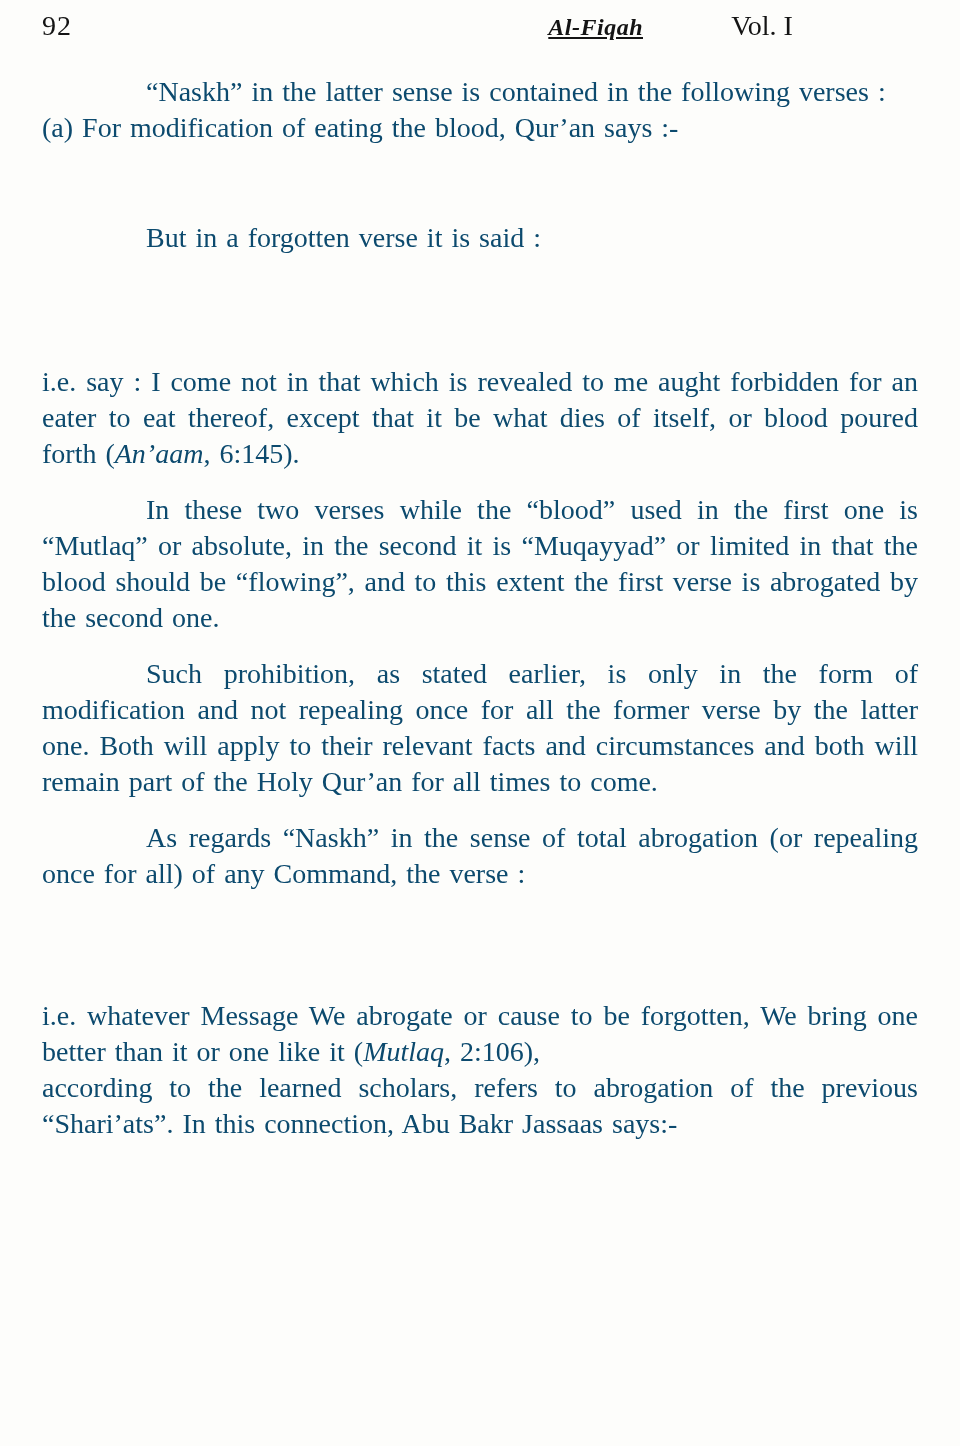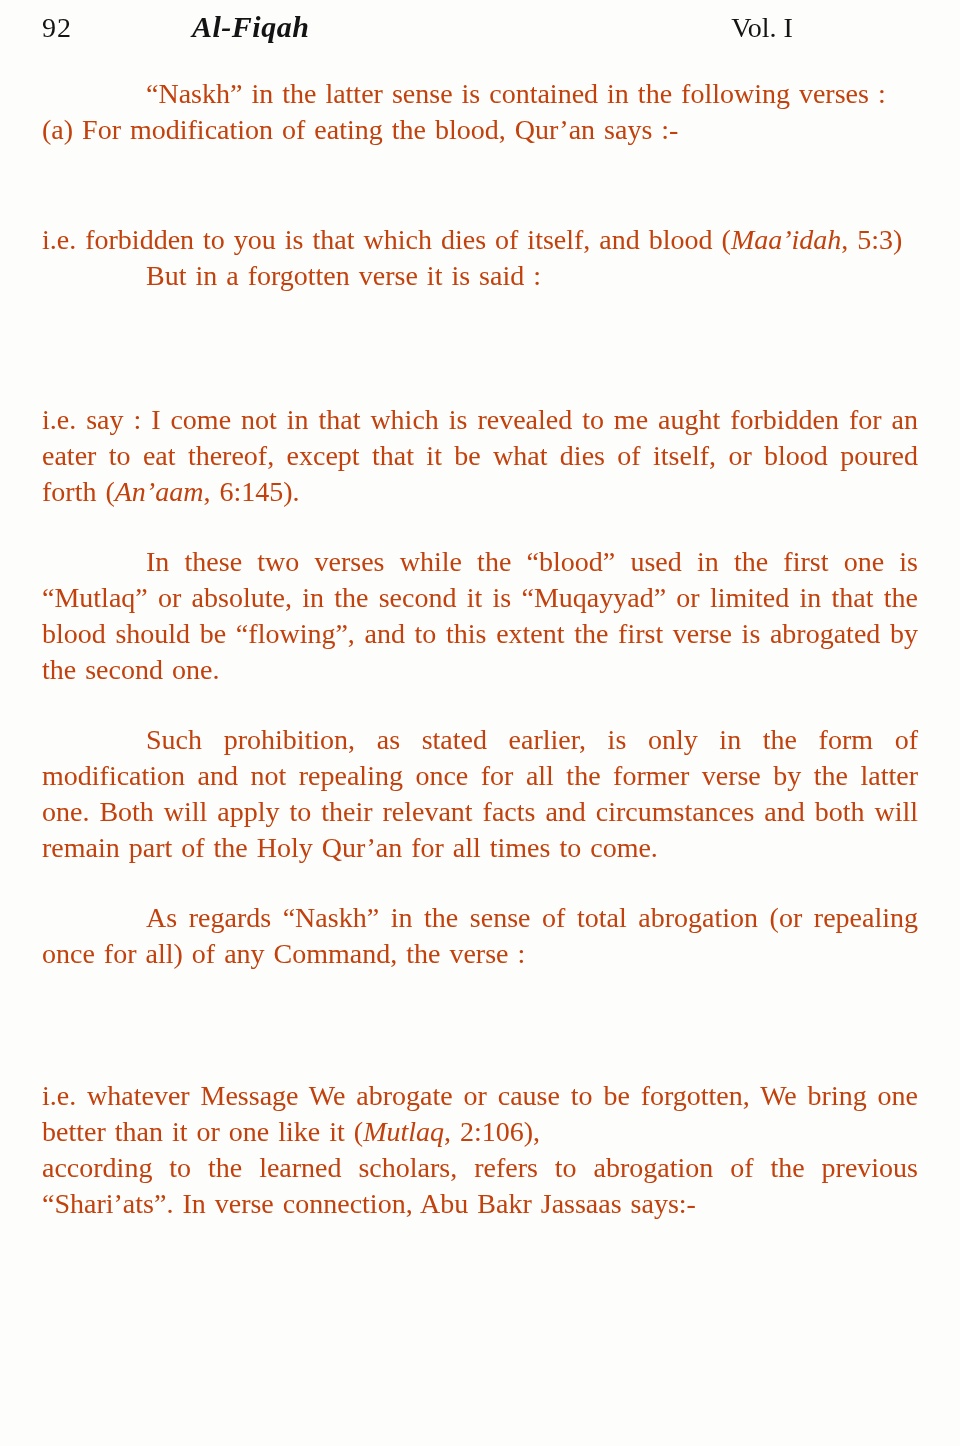--- a/index.html
+++ b/index.html
@@ -15,49 +15,51 @@
     color: #141414;
     padding: 10px 42px 0 42px;
     overflow: hidden;
   }
 
   .header {
     display: flex;
     align-items: baseline;
     font-size: 28px;
     margin-bottom: 32px;
+    gap: 25px;
   }
   .pg-num {
     width: 150px;
     letter-spacing: 1px;
   }
   .book-title {
     flex: 1;
-    text-align: left;
+    text-align: right;
     font-style: italic;
     font-weight: bold;
-    font-size: 30px;
+    font-size: 24px;
     letter-spacing: 0.5px;
+    text-decoration: underline;
   }
   .volume {
     width: 250px;
     text-align: center;
     padding-right: 62px;
   }
 
   .body-text p {
     font-size: 28px;
     line-height: 36px;
     text-align: justify;
     word-spacing: 2px;
-    color: #c2410c;
+    color: #0c4a6e;
   }
   .indent { text-indent: 104px; }
 
-  .mt { margin-top: 34px; }
+  .mt { margin-top: 20px; }
 
   .verse-gap { width: 100%; }
   .gap-a { height: 74px; }
   .gap-b { height: 108px; }
   .gap-c { height: 106px; }
 
   em { font-style: italic; }
 </style>
 </head>
 <body>
@@ -71,35 +73,34 @@
   </div>
 
   <div class="body-text">
 
     <p class="indent">“Naskh” in the latter sense is contained in the following verses :</p>
 
     <p>(a)  For modification of eating the blood, Qur’an says :-</p>
 
     <div class="verse-gap gap-a"></div>
 
-    <p><span>i.e. forbidden to you is that which dies of itself, and blood (</span><em>Maa’idah</em><span>, 5:3)</span></p>
 
     <p class="indent">But in a forgotten verse it is said :</p>
 
     <div class="verse-gap gap-b"></div>
 
     <p><span>i.e. say : I come not in that which is revealed to me aught forbidden for an eater to eat thereof, except that it be what dies of itself, or blood poured forth (</span><em>An’aam</em><span>, 6:145).</span></p>
 
     <p class="indent mt">In these two verses while the “blood” used in the first one is “Mutlaq” or absolute, in the second it is “Muqayyad” or limited in that the blood should be “flowing”, and to this extent the first verse is abrogated by the second one.</p>
 
     <p class="indent mt">Such prohibition, as stated earlier, is only in the form of modification and not repealing once for all the former verse by the latter one. Both will apply to their relevant facts and circumstances and both will remain part of the Holy Qur’an for all times to come.</p>
 
     <p class="indent mt">As regards “Naskh” in the sense of total abrogation (or repealing once for all) of any Command, the verse :</p>
 
     <div class="verse-gap gap-c"></div>
 
     <p><span>i.e. whatever Message We abrogate or cause to be forgotten, We bring one better than it or one like it (</span><em>Mutlaq</em><span>, 2:106),</span></p>
 
-    <p>according to the learned scholars, refers to abrogation of the previous “Shari’ats”. In verse connection, Abu Bakr Jassaas says:-</p>
+    <p>according to the learned scholars, refers to abrogation of the previous “Shari’ats”. In this connection, Abu Bakr Jassaas says:-</p>
 
   </div>
 
 </div>
 
 </body></html>

